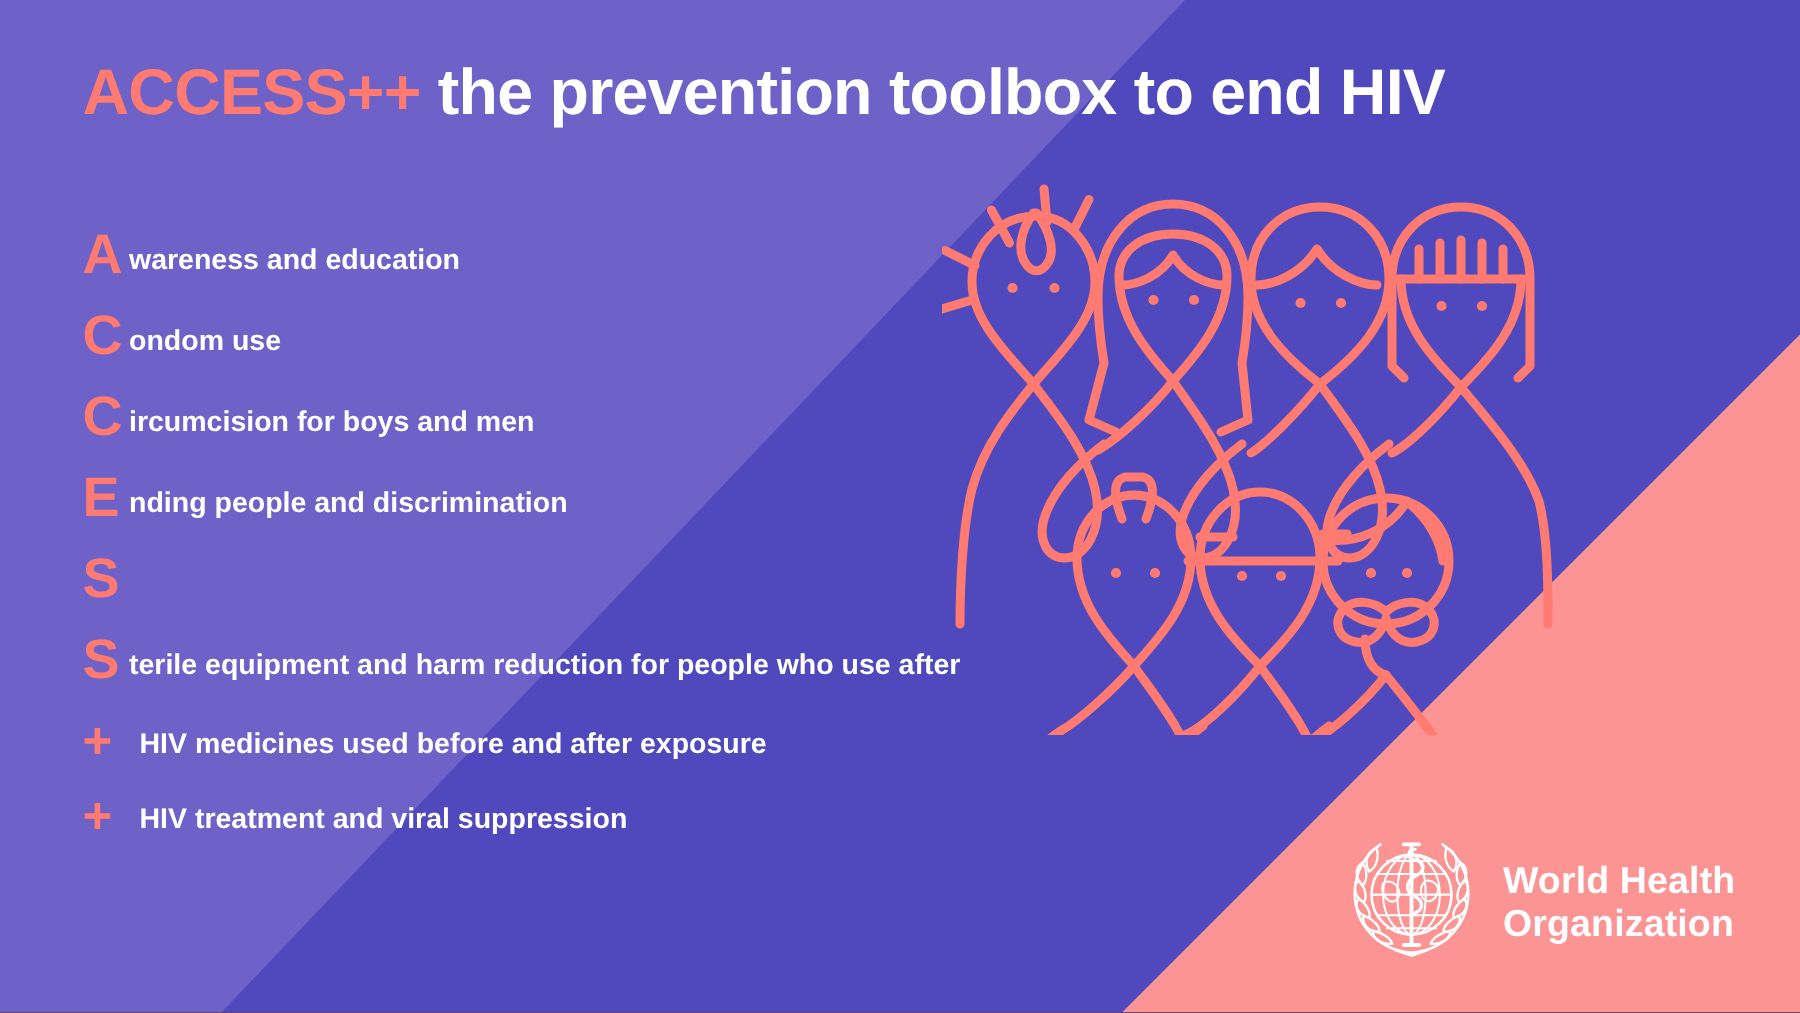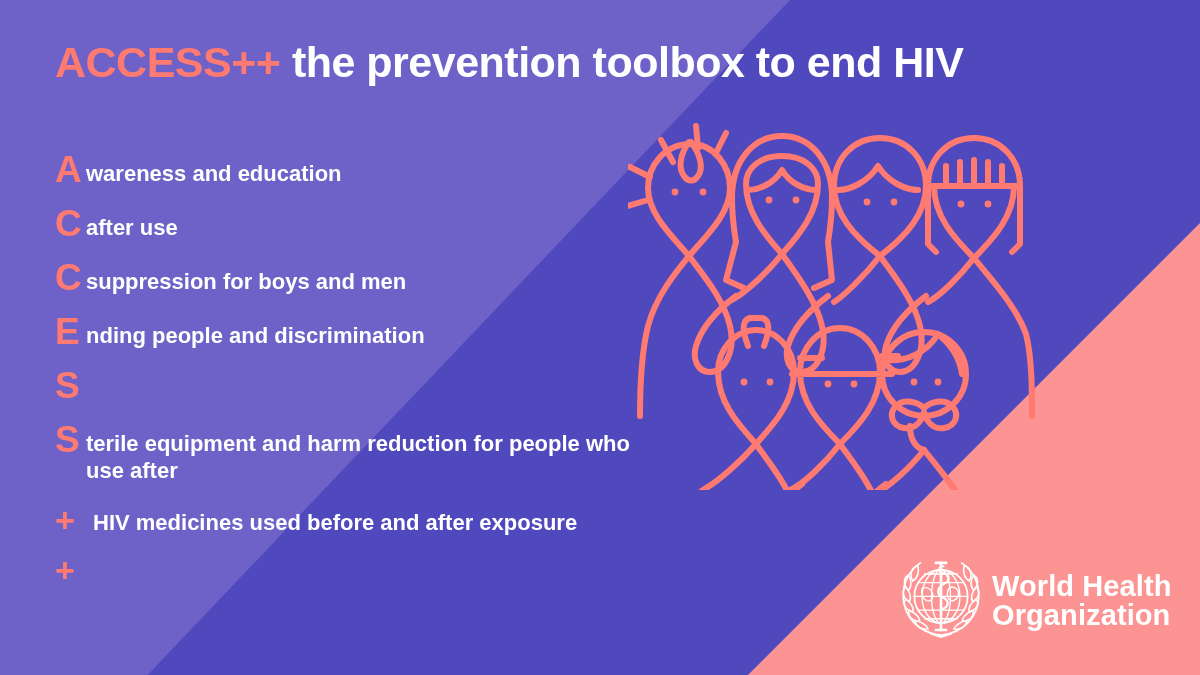--- a/index.html
+++ b/index.html
@@ -74,21 +74,21 @@
     color: #FF7A70;
     font-weight: bold;
     font-size: 34px;
     line-height: 32px;
     width: 38px;
     flex: 0 0 38px;
   }
   .list-row .row-text {
     color: #ffffff;
     font-weight: bold;
-    font-size: 22px;
+    font-size: 19px;
     line-height: 27px;
     padding-top: 8px;
   }
   .list-row.plus-row .row-text {
     padding-top: 5px;
     text-align: center;
   }
   .list-row.wrap-row { margin-bottom: 20px; }
   #row-plus-1 { margin-top: 12px; }
 
@@ -104,23 +104,23 @@
   
   #who-logo {
     position: absolute;
     left: 898px;
     top: 556px;
     display: flex;
     align-items: center;
   }
   #who-emblem { flex: 0 0 auto; }
   #who-wordmark {
-    margin-left: 8px;
+    margin-left: 18px;
     color: #ffffff;
-    font-size: 29px;
+    font-size: 25px;
     font-weight: bold;
     line-height: 29px;
     letter-spacing: 0.1px;
   }
 </style>
 </head>
 <body>
 
 <div id="poster">
 
@@ -132,26 +132,26 @@
 
   <div id="access-list">
 
     <div class="list-row">
       <span class="bullet-letter">A</span>
       <span class="row-text">wareness and education</span>
     </div>
 
     <div class="list-row">
       <span class="bullet-letter">C</span>
-      <span class="row-text">after use</span>
+      <span class="row-text">ondom use</span>
     </div>
 
     <div class="list-row">
       <span class="bullet-letter">C</span>
-      <span class="row-text">suppression for boys and men</span>
+      <span class="row-text">ircumcision for boys and men</span>
     </div>
 
     <div class="list-row">
       <span class="bullet-letter">E</span>
       <span class="row-text">nding people and discrimination</span>
     </div>
 
     <div class="list-row">
       <span class="bullet-letter">S</span>
     </div>
@@ -161,20 +161,21 @@
       <span class="row-text" style="max-width:560px;">terile equipment and harm reduction for people who use after</span>
     </div>
 
     <div class="list-row plus-row" id="row-plus-1">
       <span class="bullet-plus">+</span>
       <span class="row-text">HIV medicines used before and after exposure</span>
     </div>
 
     <div class="list-row plus-row">
       <span class="bullet-plus">+</span>
+      <span class="row-text">HIV treatment and viral suppression</span>
     </div>
 
   </div>
 
   <div id="people-illustration">
     <svg width="420" height="370" viewBox="0 0 420 370" fill="none" stroke="#FF7A70" stroke-width="6" stroke-linecap="round" stroke-linejoin="round">
 
       <g>
 
         <path d="M45 42 L33 20 M22 57 L2 47 M20 80 L0 86 M70 28 L68 6 M88 33 L98 13"></path>

